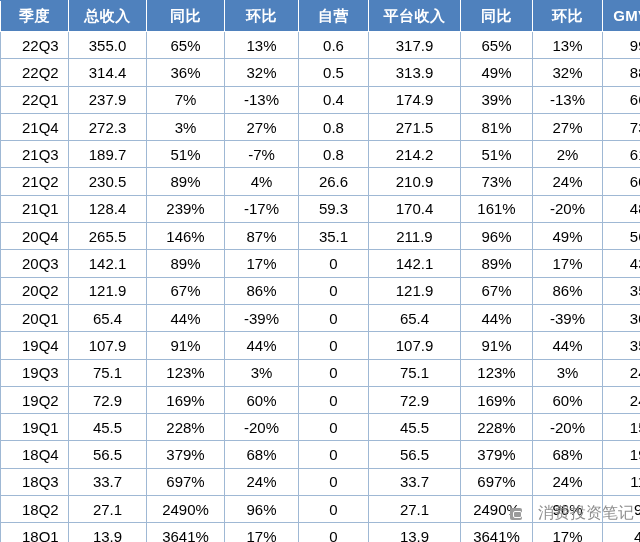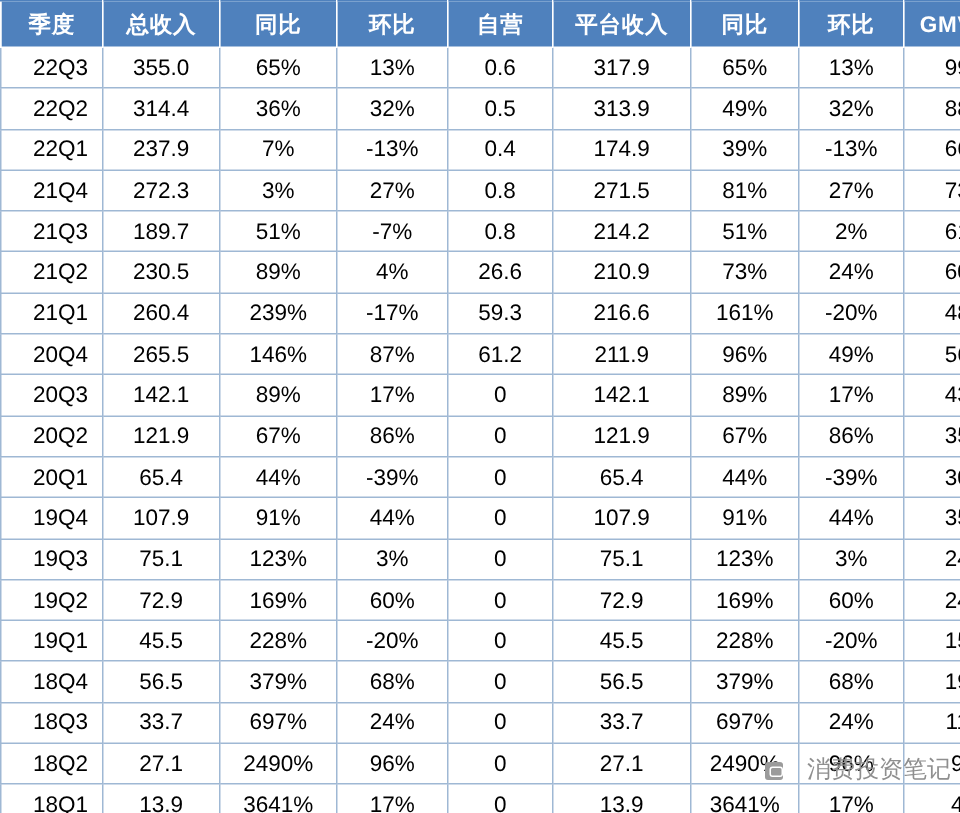--- a/index.html
+++ b/index.html
@@ -183,35 +183,35 @@
         <td>89%</td>
         <td>4%</td>
         <td>26.6</td>
         <td>210.9</td>
         <td>73%</td>
         <td>24%</td>
         <td>6025</td>
       </tr>
       <tr>
         <td class="quarter">21Q1</td>
-        <td>260.4</td>
+        <td>128.4</td>
         <td>239%</td>
         <td>-17%</td>
         <td>59.3</td>
-        <td>216.6</td>
+        <td>170.4</td>
         <td>161%</td>
         <td>-20%</td>
         <td>4869</td>
       </tr>
       <tr>
         <td class="quarter">20Q4</td>
         <td>265.5</td>
         <td>146%</td>
         <td>87%</td>
-        <td>61.2</td>
+        <td>35.1</td>
         <td>211.9</td>
         <td>96%</td>
         <td>49%</td>
         <td>5687</td>
       </tr>
       <tr>
         <td class="quarter">20Q3</td>
         <td>142.1</td>
         <td>89%</td>
         <td>17%</td>

